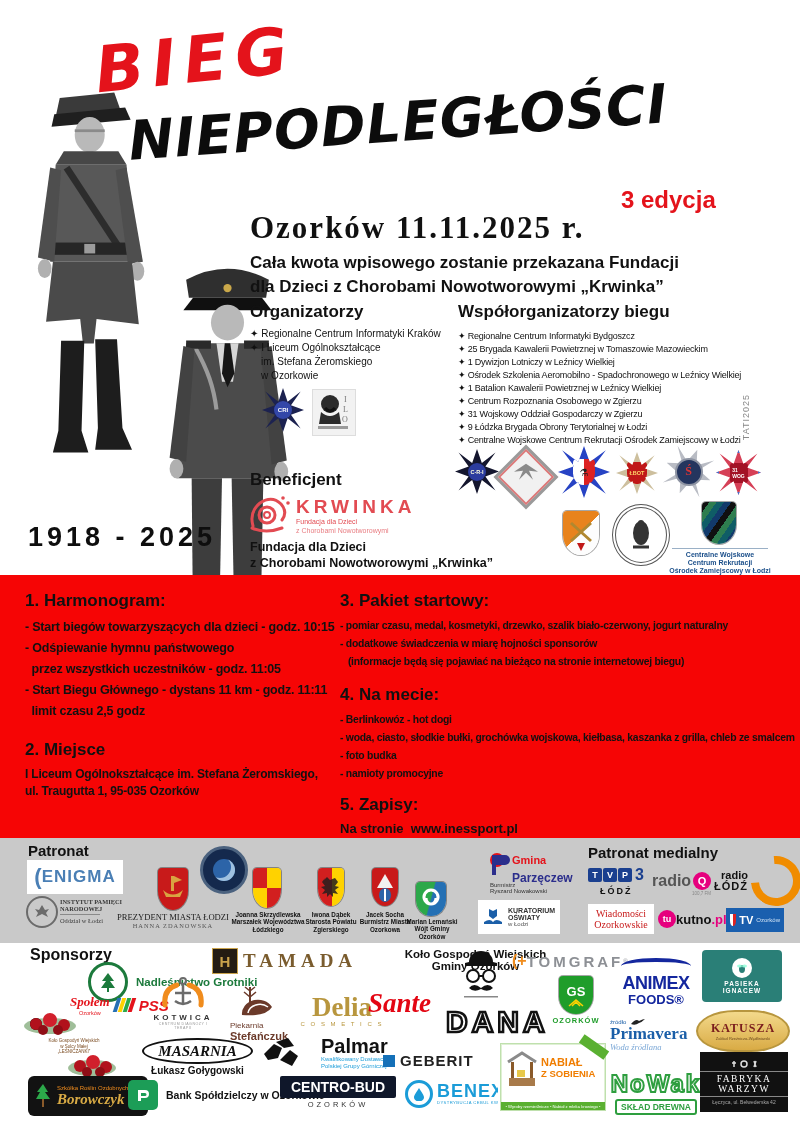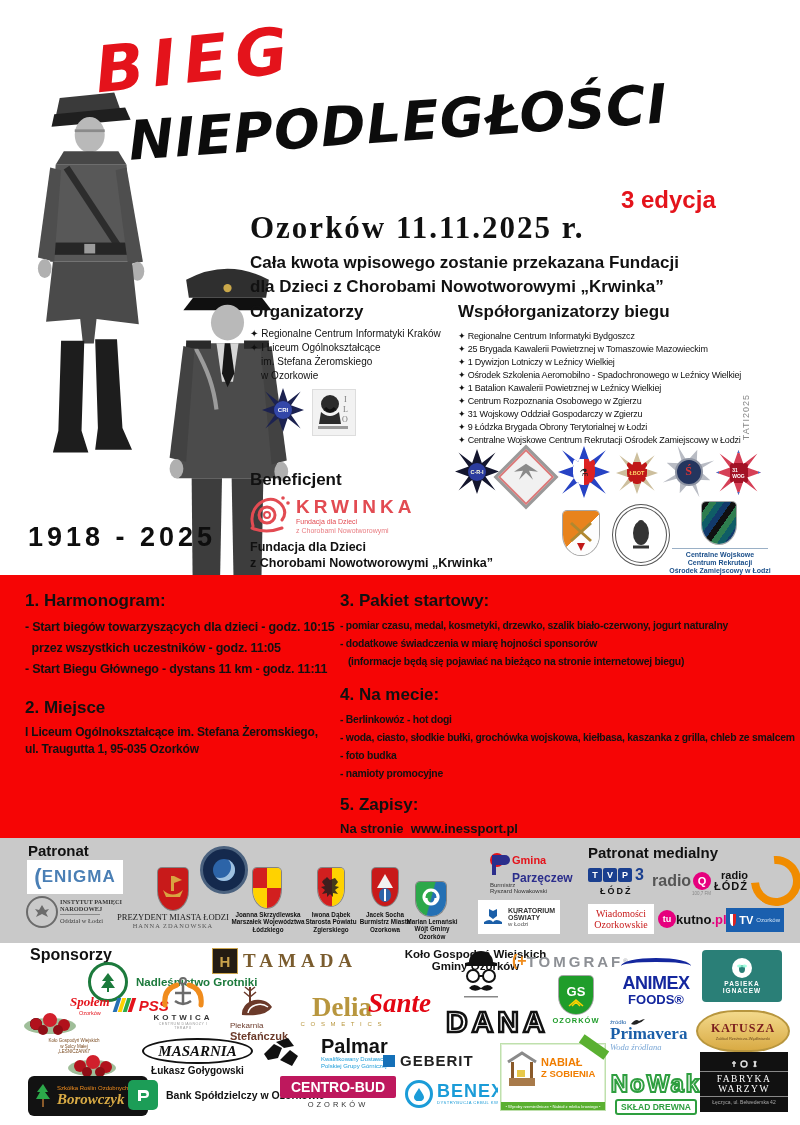--- a/index.html
+++ b/index.html
@@ -187,22 +187,24 @@
     <div class="abs" style="left:48px;top:33px;font-size:7px;color:#e87d82;">z Chorobami Nowotworowymi</div>
   </div>
   <div class="abs b" style="left:250px;top:540px;font-size:12.5px;">Fundacja dla Dzieci</div>
   <div class="abs b" style="left:250px;top:556px;font-size:12.5px;">z Chorobami Nowotworowymi „Krwinka”</div>
 
   <div class="abs redband" style="left:0;top:575px;width:800px;height:263px;">
     <div class="abs" style="left:25px;top:16px;width:315px;">
       <div class="h">1. Harmonogram:</div>
       <div>
           <div class="lineL pre">- Start biegów towarzyszących dla dzieci - godz. 10:15</div>
+          <div class="lineL pre">- Odśpiewanie hymnu państwowego</div>
           <div class="lineL pre">  przez wszystkich uczestników - godz. 11:05</div>
           <div class="lineL pre">- Start Biegu Głównego - dystans 11 km - godz. 11:11</div>
+          <div class="lineL pre">  limit czasu 2,5 godz</div>
         </div>
       <div class="h" style="margin-top:18px;">2. Miejsce</div>
       <div>
           <div class="pre" style="font-size:12px;font-weight:bold;line-height:17px;letter-spacing:-0.2px;">I Liceum Ogólnokształcące im. Stefana Żeromskiego,</div>
           <div class="pre" style="font-size:12px;font-weight:bold;line-height:17px;letter-spacing:-0.2px;">ul. Traugutta 1, 95-035 Ozorków</div>
         </div>
     </div>
     <div class="abs" style="left:340px;top:16px;width:455px;">
       <div class="h">3. Pakiet startowy:</div>
       <div>
@@ -568,21 +570,21 @@
   <div class="abs" style="left:128px;top:1080px;display:flex;align-items:center;gap:8px;">
     <div style="width:30px;height:30px;background:#1c9d57;border-radius:5px;display:flex;align-items:center;justify-content:center;">
       <svg width="18" height="18" viewBox="0 0 18 18">
           <path d="M4,4 h7 a4,4 0 0 1 0,8 h-4 v3 h-3 Z M7,7 v3 h4 a1.5,1.5 0 0 0 0,-3 Z" fill="#fff"></path>
         </svg>
     </div>
     <span style="font-size:10.5px;font-weight:bold;">Bank Spółdzielczy w Ozorkowie</span>
   </div>
 
   <div class="abs ctr" style="left:280px;top:1076px;width:116px;">
-    <div style="background:#be185d;color:#fff;font-size:14px;font-weight:bold;padding:3px 0;border-radius:2px;">CENTRO-BUD</div>
+    <div style="background:#0f172a;color:#fff;font-size:14px;font-weight:bold;padding:3px 0;border-radius:2px;">CENTRO-BUD</div>
     <div style="font-size:7.5px;letter-spacing:3px;color:#333;margin-top:2px;">OZORKÓW</div>
   </div>
 
   <div class="abs" style="left:405px;top:1080px;display:flex;align-items:center;gap:4px;">
     <div style="width:22px;height:22px;border-radius:50%;border:3px solid #1b9cd8;display:flex;align-items:center;justify-content:center;">
       <svg width="10" height="13" viewBox="0 0 10 13">
         <path d="M5,0 C8,5 10,7 10,9.5 A5,4 0 0 1 0,9.5 C0,7 2,5 5,0 Z" fill="#1b9cd8"></path>
         </svg>
     </div>
     <div>

